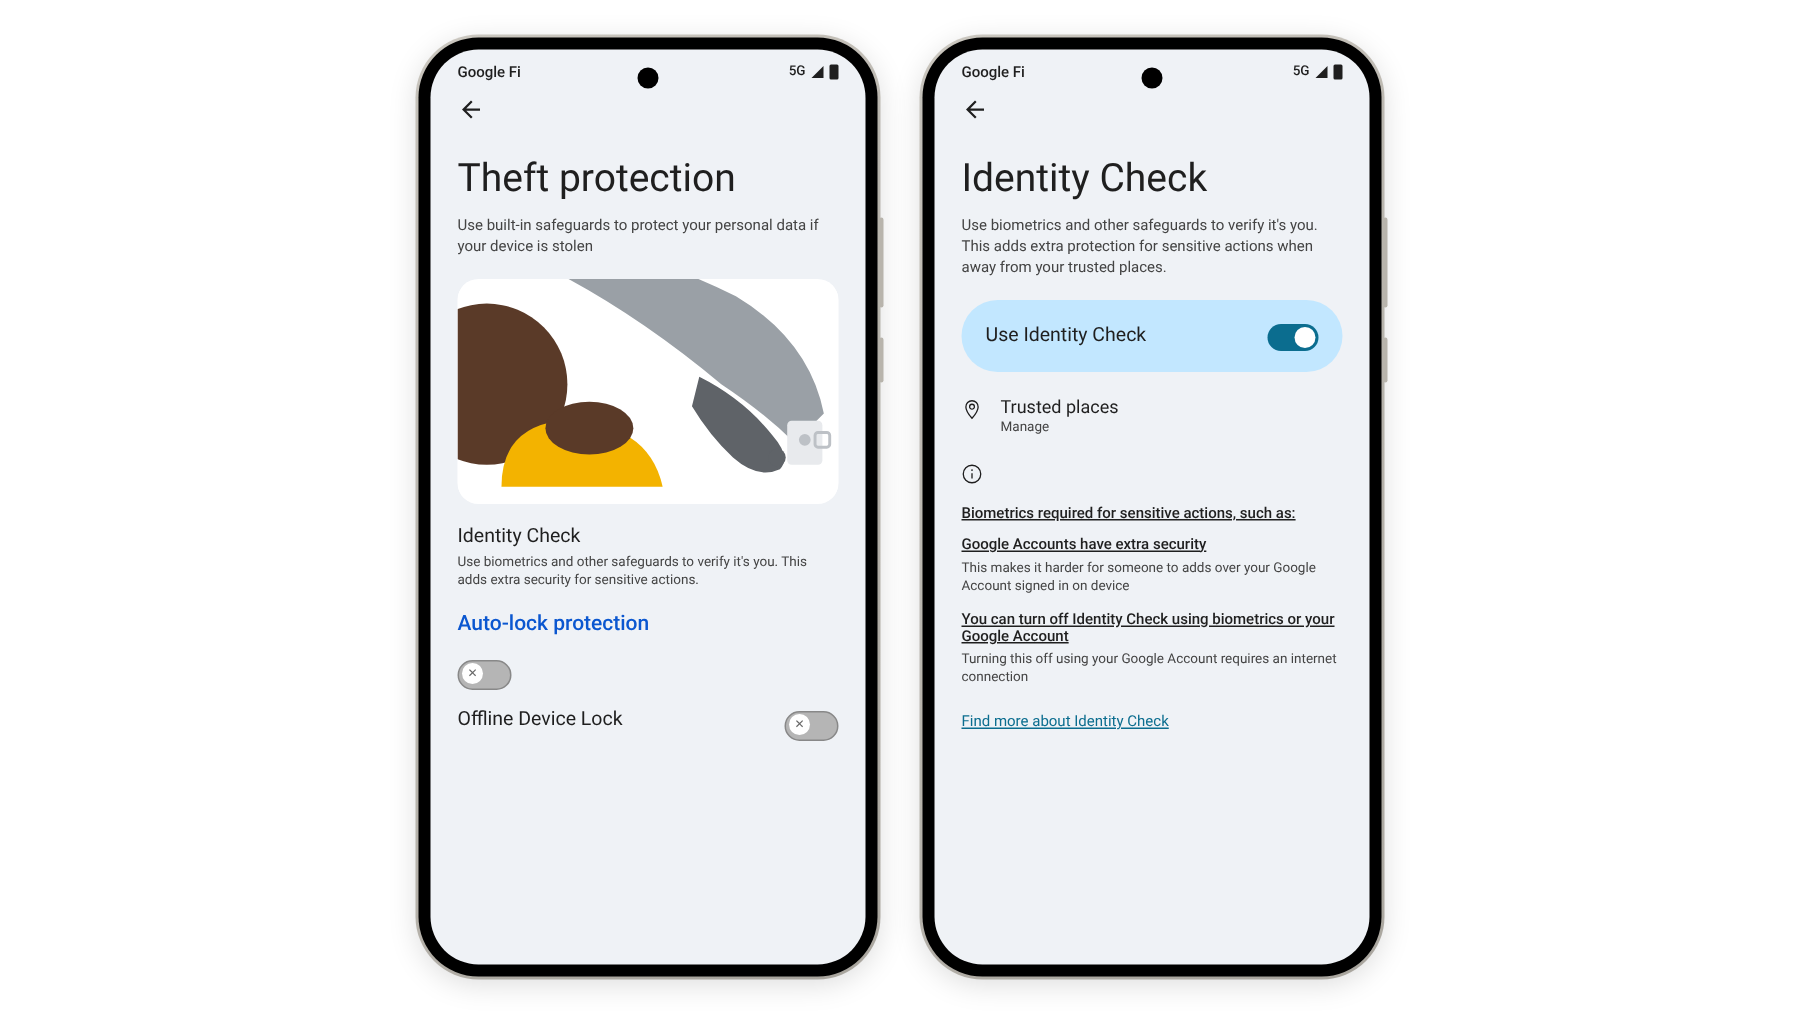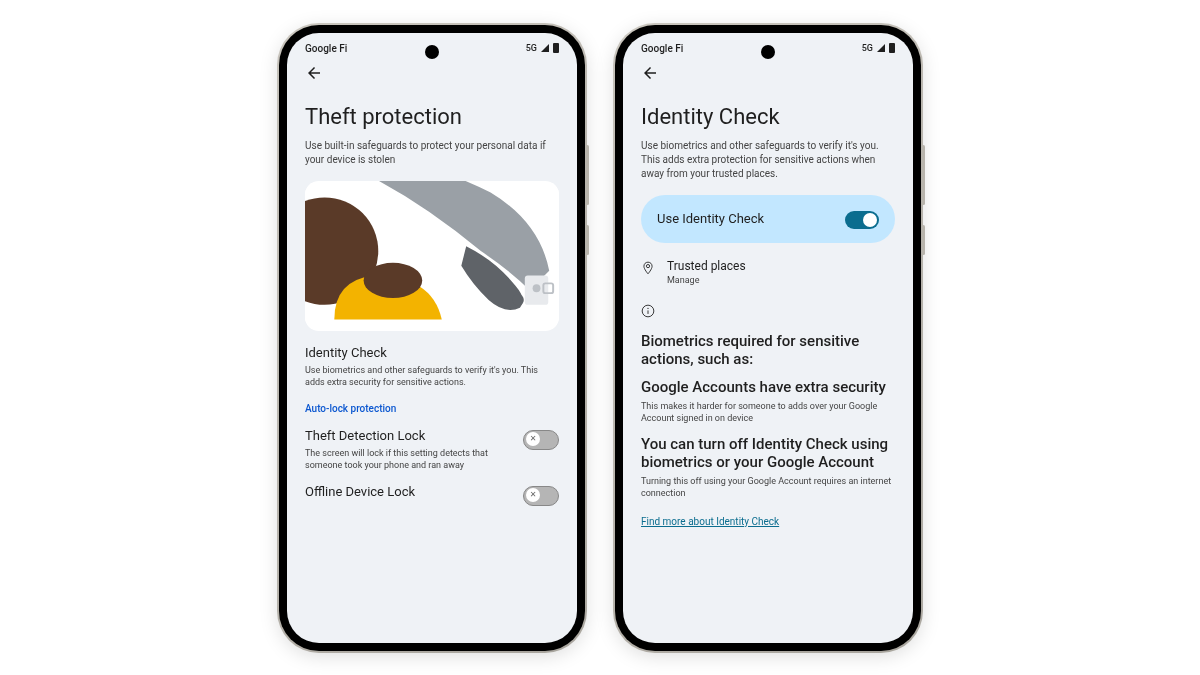--- a/index.html
+++ b/index.html
@@ -86,21 +86,21 @@
   }
   .nav-back svg {
     width: 18px;
     height: 18px;
   }
   .content {
     padding: 0 18px;
     color: #1f1f1f;
   }
   h1 {
-    font-size: 22px;
+    font-size: 26px;
     font-weight: 400;
     margin: 14px 0 10px;
     color: #1f1f1f;
   }
   .subtitle {
     font-size: 10px;
     color: #444;
     line-height: 1.4;
     margin-bottom: 14px;
   }
@@ -118,21 +118,21 @@
     font-weight: 400;
     color: #1f1f1f;
     margin: 12px 0 4px;
   }
   .section-desc {
     font-size: 9px;
     color: #444;
     line-height: 1.4;
   }
   .link {
-    font-size: 10px;
+    font-size: 14px;
     color: #0b57d0;
     font-weight: 500;
     margin: 14px 0;
     display: block;
   }
   .toggle-row {
     display: flex;
     justify-content: space-between;
     align-items: flex-start;
     margin: 12px 0;
@@ -214,24 +214,25 @@
     margin-bottom: 2px;
   }
   .list-row-sub {
     font-size: 9px;
     color: #444;
   }
   .info-icon {
     margin: 8px 0;
   }
   .info-heading {
-    font-size: 15px;
+    font-size: 10px;
     color: #1f1f1f;
     font-weight: 500;
     margin: 10px 0 4px;
+    text-decoration: underline;
   }
   .bullets {
     margin: 4px 0 12px;
     padding-left: 16px;
     font-size: 9px;
     color: #444;
     line-height: 1.5;
   }
   .bullets li {
     margin-bottom: 4px;
@@ -305,24 +306,20 @@
           <rect x="244" y="103" width="10" height="10" rx="2" fill="none" stroke="#bdc1c6" stroke-width="2"></rect>
         </svg>
       </div>
 
       <div class="section-title">Identity Check</div>
       <div class="section-desc">Use biometrics and other safeguards to verify it's you. This adds extra security for sensitive actions.</div>
 
       <span class="link">Auto-lock protection</span>
 
       <div class="toggle-row">
-        <div class="toggle-row-text">
-          <div class="section-title" style="margin-top:0">Theft Detection Lock</div>
-          <div class="section-desc">The screen will lock if this setting detects that someone took your phone and ran away</div>
-        </div>
         <div class="toggle off"></div>
       </div>
 
       <div class="toggle-row">
         <div class="toggle-row-text">
           <div class="section-title" style="margin-top:0">Offline Device Lock</div>
         </div>
         <div class="toggle off"></div>
       </div>
     </div>

